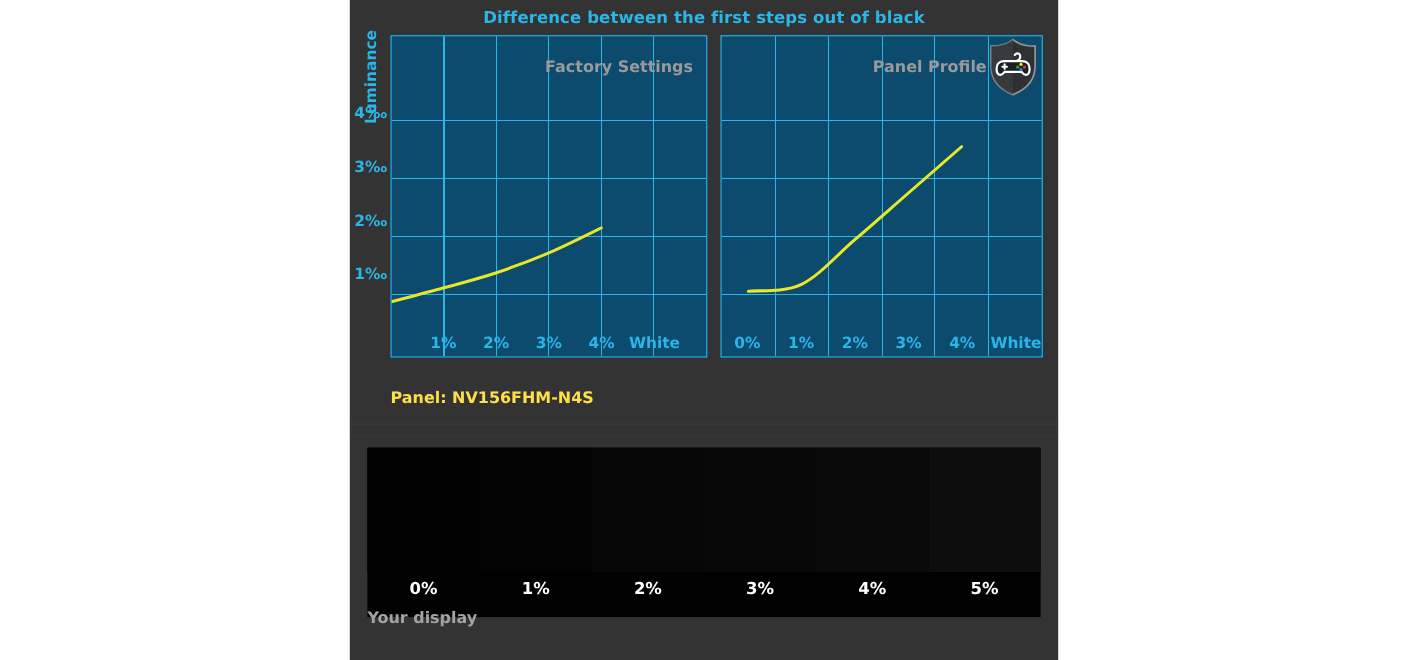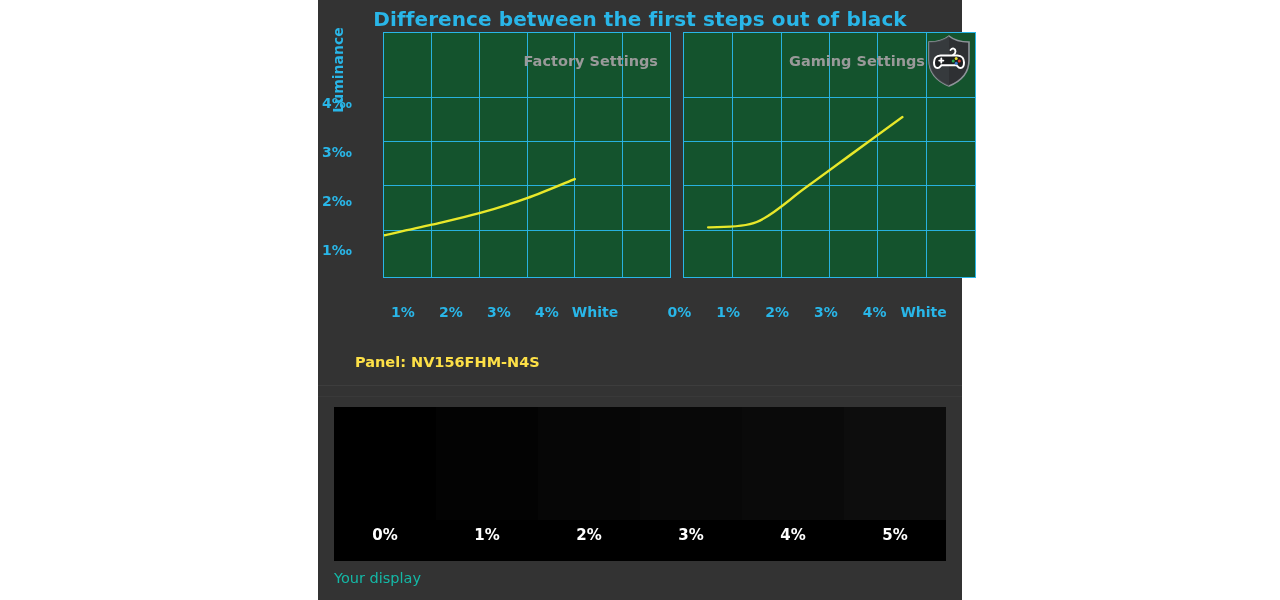--- a/index.html
+++ b/index.html
@@ -26,42 +26,41 @@
   }
 
   
   #chart-title {
     position: absolute;
     left: 0;
     top: 7px;
     width: 644px;
     text-align: center;
     color: #29b6e8;
-    font-size: 20px;
+    font-size: 15px;
     font-weight: bold;
     letter-spacing: 0.1px;
   }
 
   
   #charts-area {
     position: absolute;
     left: 0;
     top: 0;
     width: 644px;
     height: 385px;
   }
 
   .plot {
     position: absolute;
     top: 32px;
-    height: 246px;
-    background: #14532d;
+    height: 293px;
+    background: #0c4a6e;
     box-sizing: border-box;
     border: 1px solid #29b6e8;
-    margin-left: 28px;
   }
   #plot-left  { left: 37px;  width: 288px; }
   #plot-right { left: 337px; width: 293px; }
 
   .plot .gridsvg {
     position: absolute;
     left: 0;
     top: 0;
     width: 100%;
     height: 100%;
@@ -198,24 +197,24 @@
     width: 100%;
     text-align: center;
     color: #ffffff;
     font-size: 15px;
     font-weight: bold;
   }
 
   #your-display {
     position: absolute;
     left: 16px;
-    top: 570px;
-    color: #14b8a6;
+    top: 554px;
+    color: #a3a3a3;
     font-size: 14.5px;
-    font-weight: normal;
+    font-weight: bold;
     white-space: nowrap;
   }
 </style>
 </head>
 <body>
 
 <div id="panel">
 
   <div id="chart-title">Difference between the first steps out of black</div>
 
@@ -256,21 +255,21 @@
           <line x1="147" y1="0" x2="147" y2="270"></line>
           <line x1="195" y1="0" x2="195" y2="270"></line>
           <line x1="244" y1="0" x2="244" y2="270"></line>
           <line x1="0" y1="71" x2="293" y2="71"></line>
           <line x1="0" y1="120" x2="293" y2="120"></line>
           <line x1="0" y1="169" x2="293" y2="169"></line>
           <line x1="0" y1="218" x2="293" y2="218"></line>
         </g>
         <path id="curve-right" fill="none" stroke="#e8e82a" stroke-width="2.6" stroke-linecap="round" stroke-linejoin="round" d="M 24.42 215.06 C 32.56 214.08, 56.97 216.45, 73.25 209.18 C 89.53 201.91, 105.81 184.27, 122.08 171.45 C 138.36 158.63, 154.64 145.32, 170.92 132.25 C 187.19 119.18, 211.61 99.58, 219.75 93.05"></path>
       </svg>
-      <div id="label-right" class="plot-label">Gaming Settings</div>
+      <div id="label-right" class="plot-label">Panel Profile</div>
 
       <svg id="gaming-badge" viewBox="0 0 48 54">
         <path d="M24 2 C18 7 9 8 4 8 L4 26 C4 40 14 48 24 52 C34 48 44 40 44 26 L44 8 C39 8 30 7 24 2 Z" fill="#2e3033" stroke="#8e9399" stroke-width="1.6"></path>
         <path d="M24 2 C18 7 9 8 4 8 L4 26 C4 40 14 48 24 52 Z" fill="#3a3d41" opacity="0.75"></path>
         <g fill="none" stroke="#ffffff" stroke-width="1.9" stroke-linecap="round">
           <path d="M25.5 16 C27.5 13.5 30.5 14.5 30.5 17.5 C30.5 19.5 29 20.5 28 21"></path>
         </g>
         <path d="M15.5 21.5 C11 21.5 9 25 9 28.5 C9 31.5 10.2 34 12.5 34 C14.3 34 15.2 32.6 16.3 31.3 L31.7 31.3 C32.8 32.6 33.7 34 35.5 34 C37.8 34 39 31.5 39 28.5 C39 25 37 21.5 32.5 21.5 Z" fill="#1c1e20" stroke="#ffffff" stroke-width="2"></path>
         <g stroke="#ffffff" stroke-width="1.8" stroke-linecap="round">
           <line x1="14.2" y1="26.6" x2="18.4" y2="26.6"></line>

